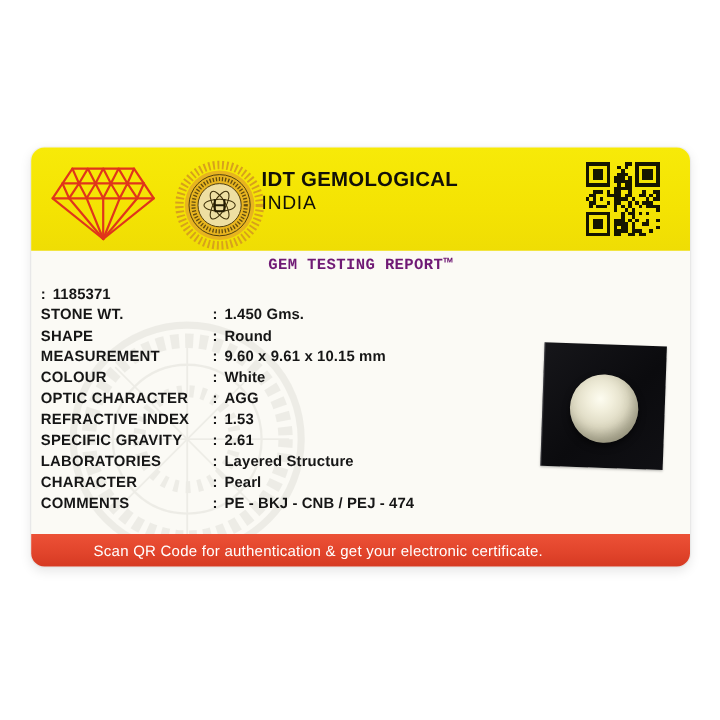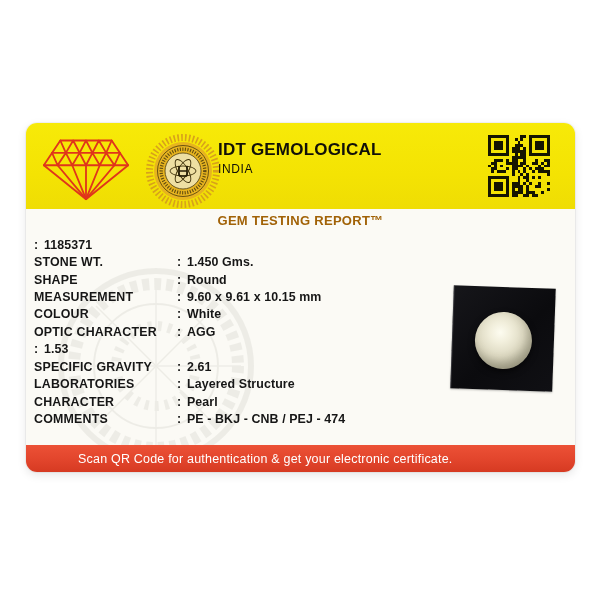--- a/index.html
+++ b/index.html
@@ -15,26 +15,26 @@
   
   .band{
     position:absolute;left:0;top:0;width:549px;height:86px;
     background:linear-gradient(180deg,#f7ea08 0%,#f4e303 60%,#efdd04 100%);
     border-radius:11px 11px 0 0;
   }
   .diamond-logo{position:absolute;left:14px;top:12px;width:92px;height:66px;}
   .seal{position:absolute;left:119px;top:10px;width:76px;height:76px;}
   .brand{position:absolute;left:192px;top:17px;line-height:19.5px;color:#111008;white-space:nowrap;}
   .brand .l1,.brand .l2{font-weight:bold;font-size:17px;letter-spacing:0.2px;}
-  .brand .l3{font-weight:normal;font-size:12px;letter-spacing:0.6px;}
+  .brand .l3{font-weight:normal;font-size:16px;letter-spacing:0.6px;}
   .qr{position:absolute;left:462px;top:12px;width:62px;height:62px;}
   
   .report-title{
     position:absolute;left:0;top:90px;width:549px;text-align:center;
-    font-size:13px;font-weight:bold;letter-spacing:0.3px;color:#a16207;
+    font-size:13px;font-weight:bold;letter-spacing:0.3px;color:#701a75;font-family:Liberation Mono, monospace;
   }
   
   .watermark{position:absolute;left:25px;top:138px;width:210px;height:210px;opacity:0.12;pointer-events:none;}
   
   .table{position:absolute;left:8px;top:113px;width:420px;}
   .row{display:flex;align-items:center;height:17.45px;font-size:12.4px;font-weight:bold;color:#161616;}
   .lbl{width:143px;letter-spacing:0.2px;white-space:nowrap;}
   .sep{width:10px;text-align:left;}
   .val{white-space:nowrap;letter-spacing:0.1px;}
   
@@ -277,20 +277,21 @@
       <span class="lbl">COLOUR</span>
       <span class="sep">:</span>
       <span class="val">White</span>
     </div>
     <div class="row">
       <span class="lbl">OPTIC CHARACTER</span>
       <span class="sep">:</span>
       <span class="val">AGG</span>
     </div>
     <div class="row">
+      <span class="lbl">REFRACTIVE INDEX</span>
       <span class="sep">:</span>
       <span class="val">1.53</span>
     </div>
     <div class="row">
       <span class="lbl">SPECIFIC GRAVITY</span>
       <span class="sep">:</span>
       <span class="val">2.61</span>
     </div>
     <div class="row">
       <span class="lbl">LABORATORIES</span>

